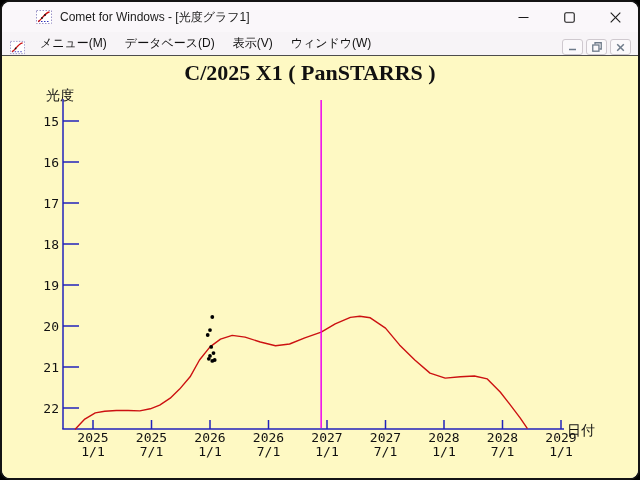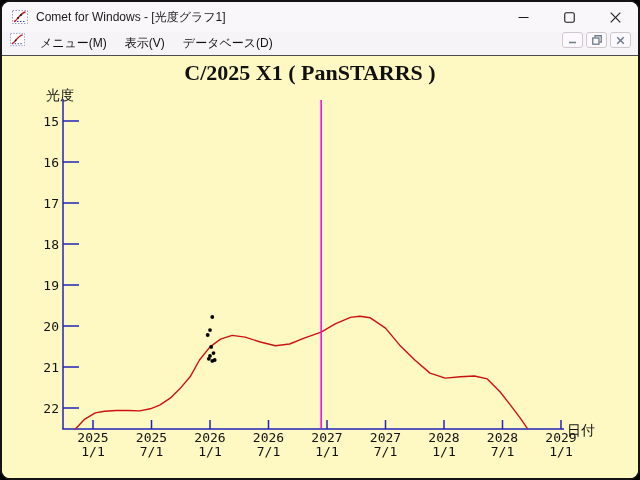--- a/index.html
+++ b/index.html
@@ -9,33 +9,33 @@
     -webkit-font-smoothing:antialiased;
   }
   .window{
     position:absolute;inset:0;
     border:2px solid #141414;border-radius:10px;
     overflow:hidden;background:#fff;
     display:flex;flex-direction:column;box-sizing:border-box;
   }
   .titlebar{
     flex:0 0 30px;height:30px;background:#faf7fa;
-    display:flex;align-items:center;
+    display:flex;align-items:center;padding-left:24px;
   }
   .app-icon{margin:0 8px 0 10px;flex:0 0 auto;display:flex;}
   .title-text{font-size:12px;color:#1a1a1a;white-space:nowrap;}
   .tb-spacer{flex:1;}
   .tb-btn{
     width:46px;height:30px;display:flex;align-items:center;justify-content:center;
     cursor:default;
   }
   .menubar{
     flex:0 0 23px;height:23px;background:#f7f4f7;
     border-bottom:1px solid #4d4d4d;
-    display:flex;align-items:flex-start;font-size:12px;color:#111;
+    display:flex;align-items:flex-end;font-size:12px;color:#111;
   }
   .menubar .app-icon{margin:0 6px 0 8px;}
   .menu-item{padding:3px 9px;white-space:nowrap;}
   .mdi-group{margin:0 7px 0 auto;display:flex;align-items:center;}
   .mdi-btn{
     width:21px;height:16px;margin-left:3px;
     border:1px solid #cfc9cf;border-radius:3px;background:#fbf9fb;
     display:flex;align-items:center;justify-content:center;box-sizing:border-box;
   }
   .client{flex:1;background:#fef9c3;position:relative;}
@@ -80,22 +80,23 @@
   <div class="menubar">
     <span class="app-icon">
       <svg width="15" height="15" viewBox="0 0 16 16">
         <rect x="0.5" y="1.5" width="15" height="13" fill="#ffffff" stroke="#9a94c8" stroke-width="1" stroke-dasharray="1.5 1.5"></rect>
         <line x1="2" y1="12.5" x2="14" y2="12.5" stroke="#3333bb" stroke-width="1" stroke-dasharray="1.5 1.5"></line>
         <path d="M2,12.5 C5,12 8,4 13.5,3" fill="none" stroke="#cc1111" stroke-width="1.3"></path>
         <circle cx="6" cy="9" r="0.9" fill="#111"></circle>
       </svg>
     </span>
     <span class="menu-item">メニュー(M)</span>
+    <span class="menu-item">データベース(D)</span>
     <span class="menu-item">表示(V)</span>
-    <span class="menu-item">データベース(D)</span>
+    <span class="menu-item">ウィンドウ(W)</span>
     <span class="mdi-group">
       <span class="mdi-btn">
         <svg width="9" height="9" viewBox="0 0 9 9">
           <line x1="1" y1="6.5" x2="8" y2="6.5" stroke="#6e7b8a" stroke-width="1.4"></line>
         </svg>
       </span>
       <span class="mdi-btn">
         <svg width="10" height="10" viewBox="0 0 10 10">
           <path d="M3,2.5 V0.75 H9.25 V7 H7.5" fill="none" stroke="#6e7b8a" stroke-width="1.3"></path>
           <rect x="0.75" y="3" width="6.2" height="6.2" fill="none" stroke="#6e7b8a" stroke-width="1.3"></rect>

